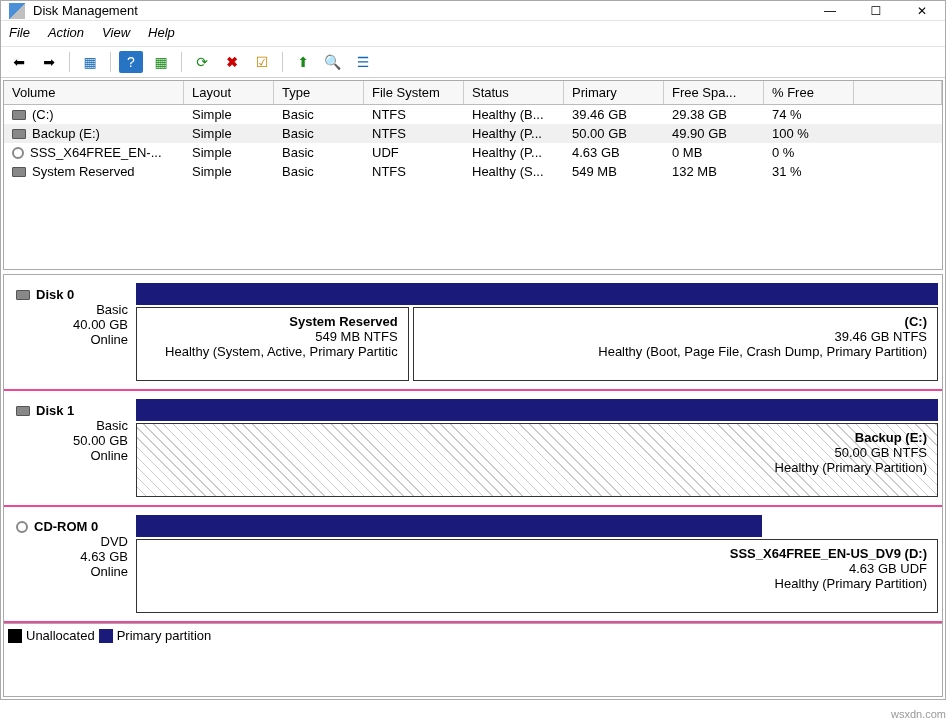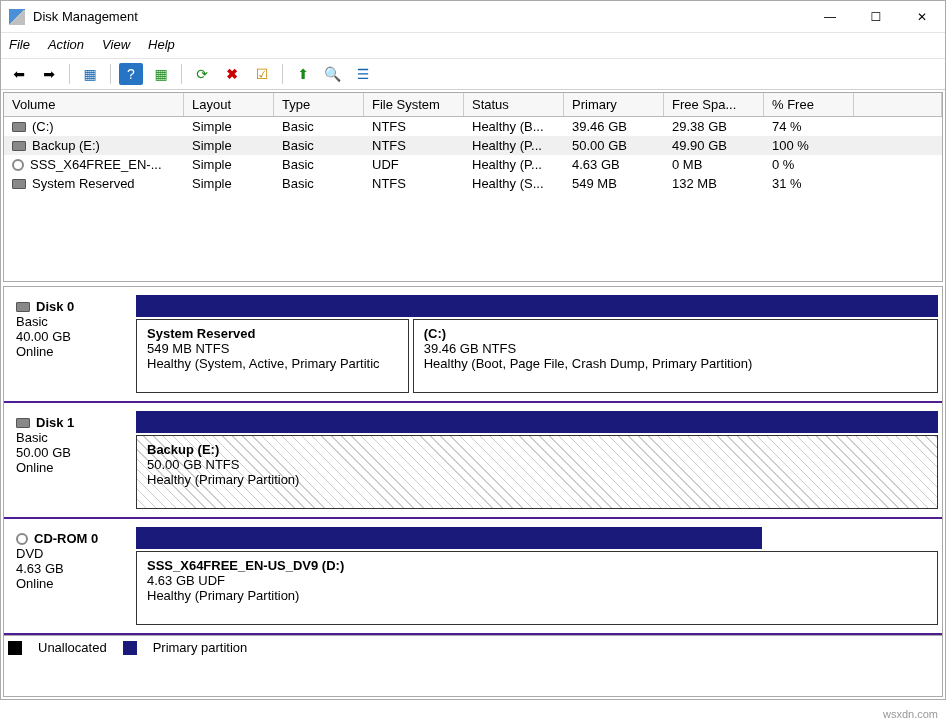--- a/index.html
+++ b/index.html
@@ -16,21 +16,21 @@
 .window {
   border: 1px solid #aaa;
   width: 946px;
   height: 700px;
   display: flex;
   flex-direction: column;
 }
 
 
 .titlebar {
-  height: 32px;
+  height: 20px;
   background: #fff;
   display: flex;
   align-items: center;
   padding-left: 8px;
   border-bottom: 1px solid #e4e4e4;
 }
 .titlebar .app-icon {
   width: 16px; height: 16px;
   background: linear-gradient(135deg,#4a90d9 50%,#c0c0c0 50%);
   margin-right: 8px;
@@ -100,23 +100,24 @@
 
 .disk-area {
   flex:1;
   border:1px solid #aaa;
   margin:2px;
   overflow-y:scroll;
   background:#fff;
 }
 .disk-block {
   display:flex;
-  border-bottom:2px solid #4c1d95;
+  border-bottom:2px solid #ec4899;
   min-height:116px;
   padding:8px 4px 8px 4px;
+  text-align:right;
 }
 .disk-info {
   width:128px;
   padding:4px 8px 0 8px;
 }
 .disk-info .dname { font-weight:bold; display:flex;align-items:center;gap:6px;}
 .disk-graph {
   flex:1;
   display:flex;
   flex-direction:column;
@@ -133,27 +134,27 @@
   background:#fff;
 }
 .part .pname{font-weight:bold;}
 .part.hatched{
   background-image: repeating-linear-gradient(45deg,#fff,#fff 6px,#ccc 6px,#ccc 7px);
 }
 
 .legend{
   border-top:1px solid #aaa;
   padding:4px 4px;
-  display:flex;align-items:center;gap:16px;font-size:13px;
+  display:flex;align-items:center;gap:4px;font-size:13px;
 }
 .sw{width:14px;height:14px;display:inline-block;}
 .sw.black{background:#000;}
 .sw.blue{background:#1a1a7a;}
 
-.watermark{position:absolute;right:8px;bottom:2px;color:#999;font-size:11px;}
+.watermark{position:absolute;right:0;bottom:2px;color:#999;font-size:11px;}
 </style>
 </head>
 <body>
 
 <div class="window">
 
   <div class="titlebar">
     <span class="app-icon"></span>
     <span class="title">Disk Management</span>
     <div class="winbtn">—</div>

